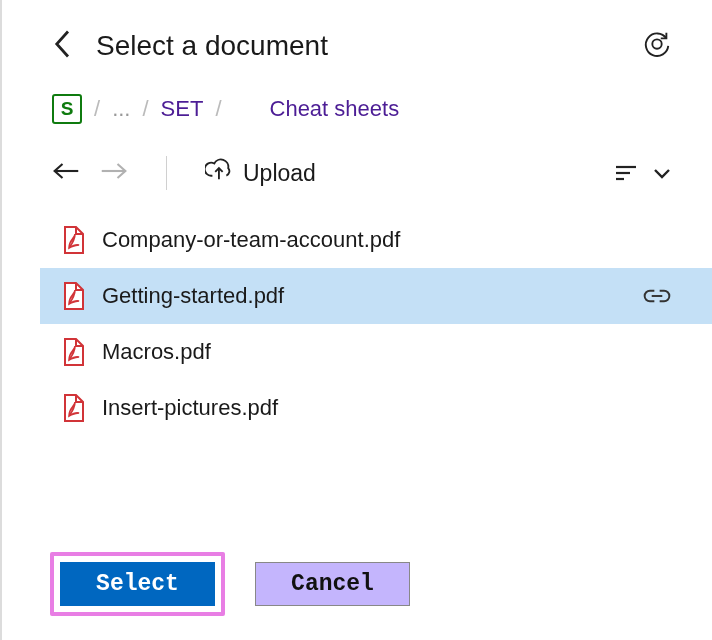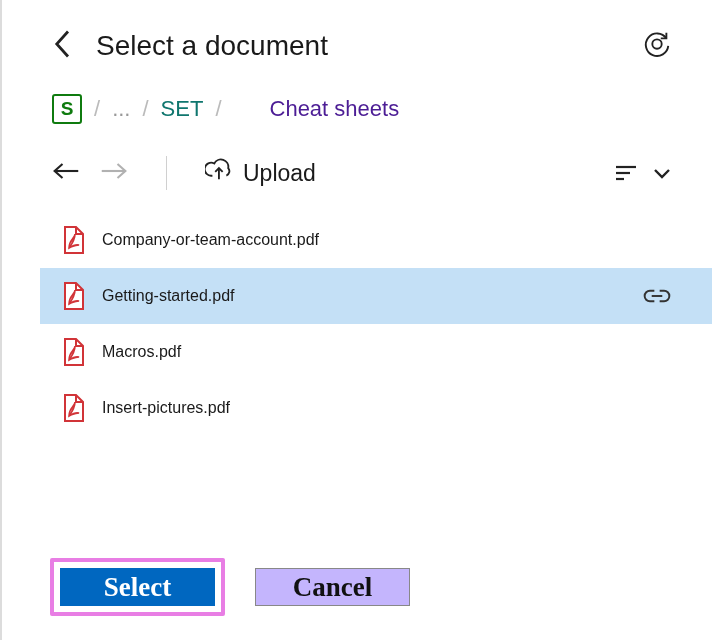--- a/index.html
+++ b/index.html
@@ -43,21 +43,21 @@
   .bc-root {
     width: 30px; height: 30px;
     border: 2px solid #0f7b0f;
     border-radius: 3px;
     display: flex; align-items: center; justify-content: center;
     color: #0f7b0f;
     font-weight: 700;
     font-size: 19px;
   }
   .bc-dots { color: #999; }
-  .bc-set { color: #0f766e; }
+  .bc-set { color: #4c1d95; }
   .bc-current { color: #4c1d95; margin-left: 36px; }
 
   .toolbar {
     display: flex;
     align-items: center;
     gap: 34px;
     margin-bottom: 18px;
     height: 42px;
   }
   .nav-arrows { display: flex; align-items: center; gap: 20px; }
@@ -69,21 +69,21 @@
   .spacer { flex: 1; }
   .sort-btn { display: flex; align-items: center; gap: 14px; }
   .sort-btn svg { display: block; }
 
   .file-list { margin: 0 -40px 0 -12px; }
   .file-row {
     display: flex;
     align-items: center;
     gap: 18px;
     padding: 14px 40px 14px 22px;
-    font-size: 16px;
+    font-size: 22px;
   }
   .file-row.selected { background: #c4e0f6; }
   .pdf-icon { width: 22px; flex-shrink: 0; }
   .pdf-icon svg { width: 22px; height: 28px; display: block; }
   .file-name { flex: 1; color: #1a1a1a; }
   .link-icon svg { width: 30px; height: 22px; display: block; }
 
   .footer {
     position: absolute;
     left: 50px;
@@ -91,28 +91,28 @@
     display: flex;
     gap: 30px;
     align-items: center;
   }
   .highlight-box {
     border: 4px solid #e87ee4;
     padding: 6px;
     border-radius: 2px;
   }
   .btn {
-    font-size: 27px;
-    height: 38px;
+    font-size: 23px;
+    height: 44px;
     min-width: 155px;
     display: flex;
     align-items: center;
     justify-content: center;
     cursor: pointer;
-    font-family: Liberation Serif, serif;
+    font-family: Liberation Mono, monospace;
   }
   .btn-primary {
     background: #0067c0;
     color: #fff;
     border: none;
     font-weight: 600;
   }
   .btn-secondary {
     background: #c4b5fd;
     color: #111;

